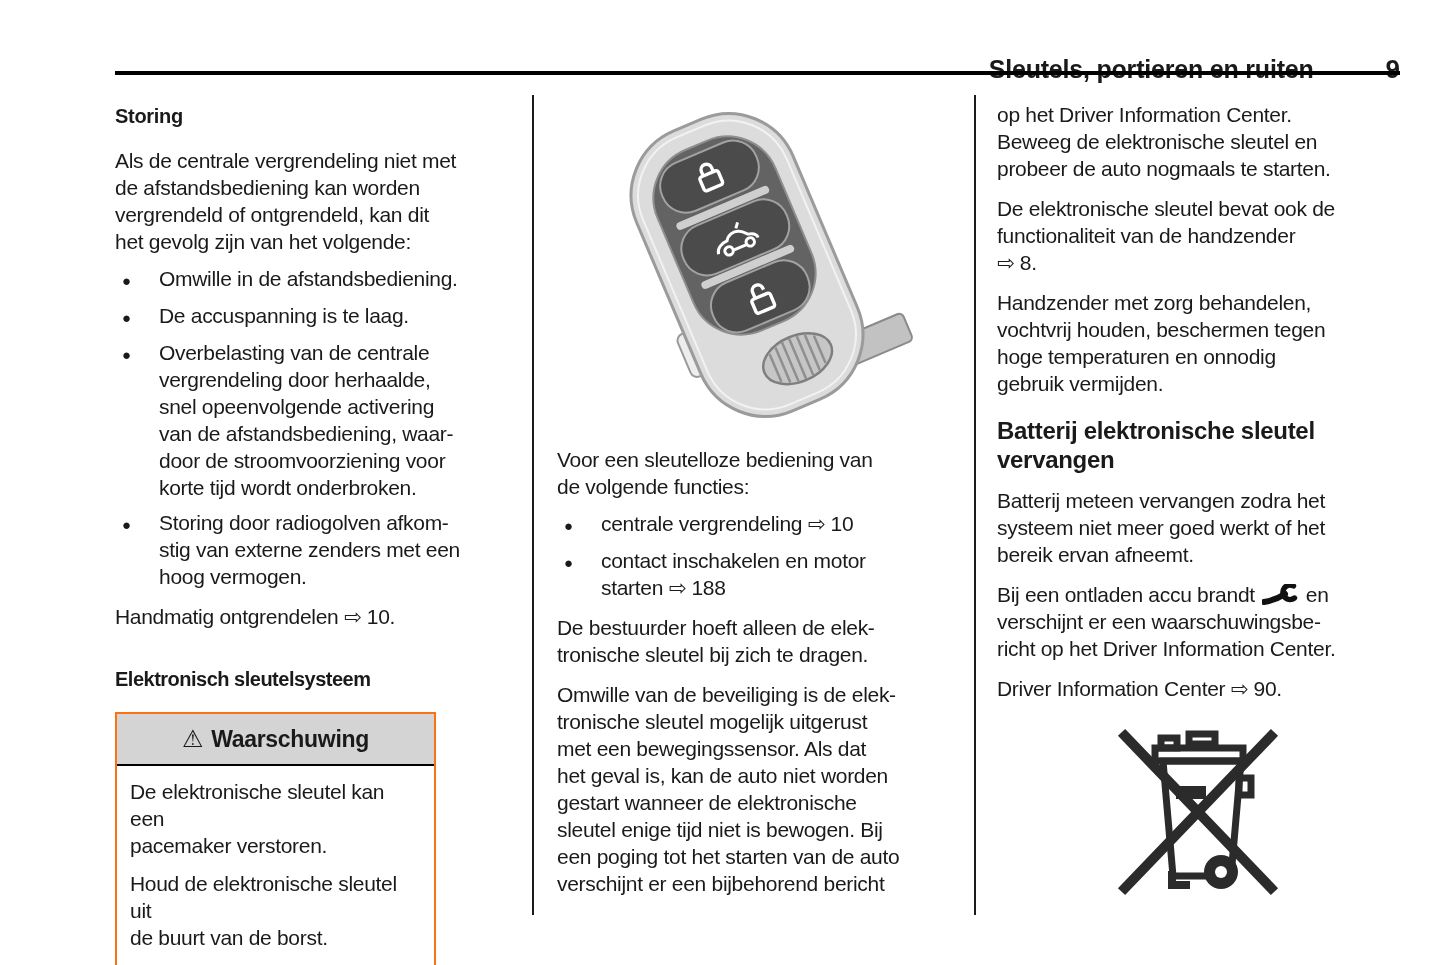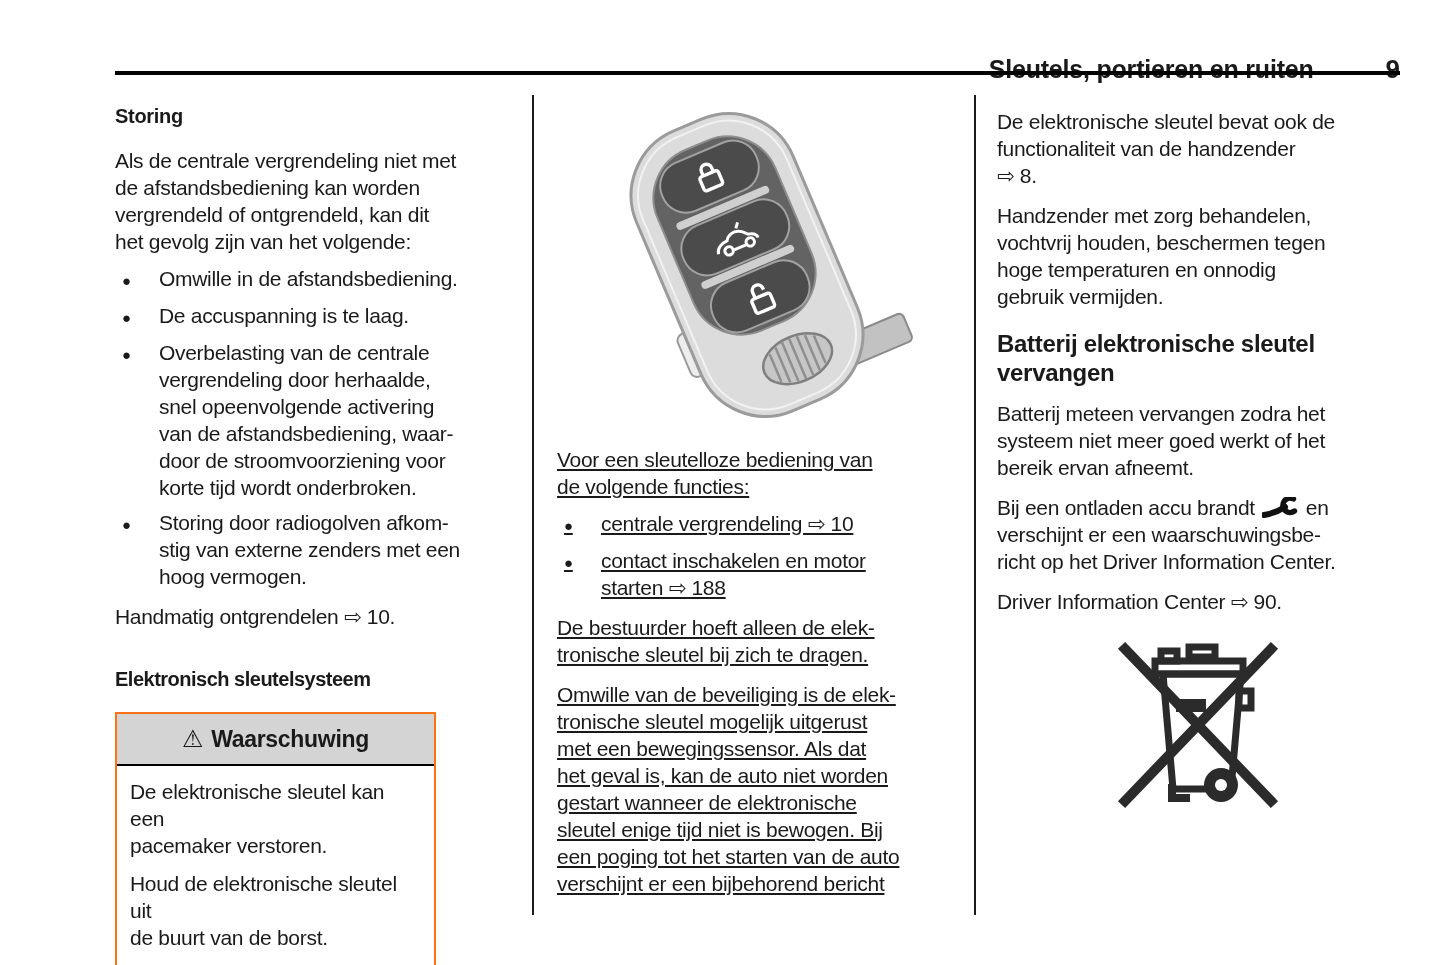--- a/index.html
+++ b/index.html
@@ -10,21 +10,21 @@
   }
   .page{position:absolute;inset:0;}
   
   .hdr{position:absolute;left:115px;top:38px;width:1285px;display:flex;justify-content:flex-end;align-items:baseline;}
   .hdr-title{font-size:25px;font-weight:700;letter-spacing:-0.2px;margin-top:17px;}
   .hdr-num{font-size:26px;font-weight:700;margin-left:72px;}
   .hdr-rule{position:absolute;left:115px;top:71px;width:1285px;height:4px;background:#000;}
   
   .col{position:absolute;top:95px;font-size:21px;line-height:27px;letter-spacing:-0.3px;}
   .col-left{left:115px;width:412px;}
-  .col-mid{left:557px;width:412px;text-decoration:underline;}
+  .col-mid{left:557px;width:412px;}
   .col-right{left:997px;width:402px;}
   .divider{position:absolute;top:95px;width:2px;height:820px;background:#1a1a1a;}
   .div1{left:532px;}
   .div2{left:974px;}
   .para{white-space:pre-line;margin:13px 0 0 0;}
   .first{margin-top:6px;}
   
   .h-small{font-size:20px;font-weight:700;margin:6px 0 0 0;line-height:30px;letter-spacing:-0.3px;}
   .h-large{font-size:20px;font-weight:700;margin:31px 0 0 0;line-height:36px;letter-spacing:-0.5px;}
   .h-sub{font-size:24px;font-weight:700;margin:19px 0 0 0;line-height:29px;white-space:pre-line;letter-spacing:-0.3px;}
@@ -176,20 +176,23 @@
 tronische sleutel mogelijk uitgerust
 met een bewegingssensor. Als dat
 het geval is, kan de auto niet worden
 gestart wanneer de elektronische
 sleutel enige tijd niet is bewogen. Bij
 een poging tot het starten van de auto
 verschijnt er een bijbehorend bericht</p>
   </div>
 
   <div class="col col-right">
+    <p class="para first">op het Driver Information Center.
+Beweeg de elektronische sleutel en
+probeer de auto nogmaals te starten.</p>
     <p class="para">De elektronische sleutel bevat ook de
 functionaliteit van de handzender
 ⇨ 8.</p>
     <p class="para">Handzender met zorg behandelen,
 vochtvrij houden, beschermen tegen
 hoge temperaturen en onnodig
 gebruik vermijden.</p>
 
     <div class="h-sub">Batterij elektronische sleutel
 vervangen</div>

